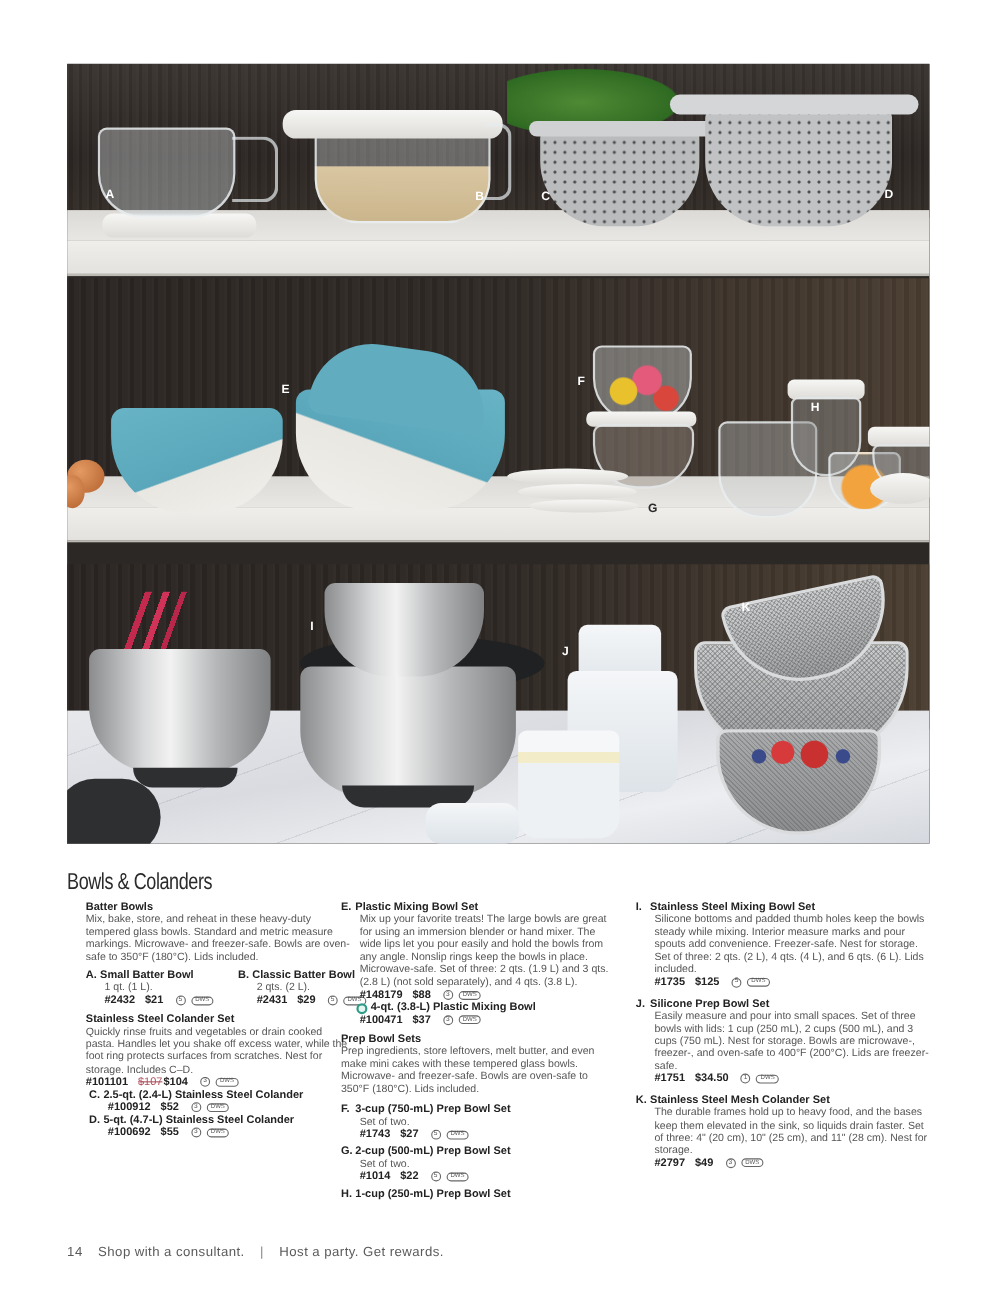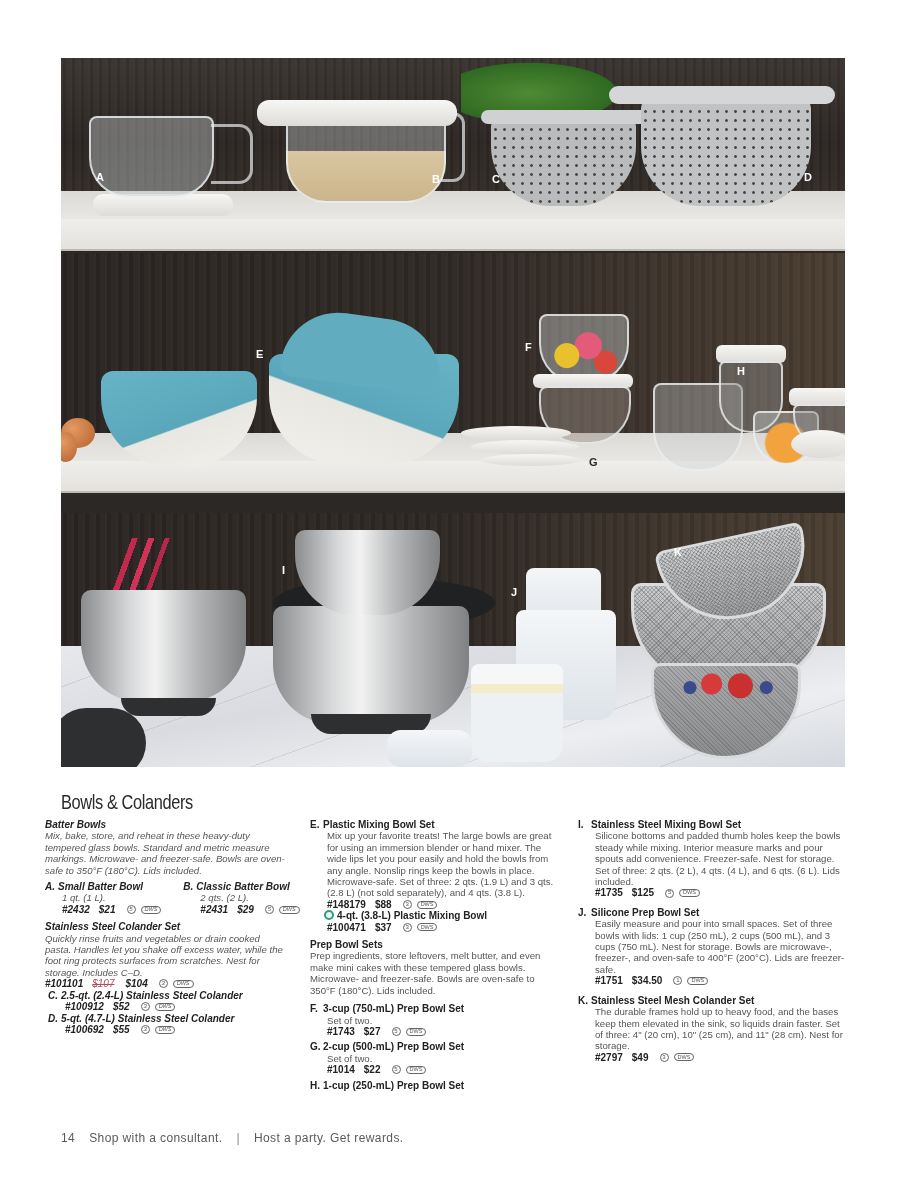--- a/index.html
+++ b/index.html
@@ -50,21 +50,21 @@
   .egg { background: radial-gradient(circle at 35% 35%, #e49a62, #b4622e); border-radius: 50%; }
 
   .label { position: absolute; color: #ffffff; font-family: "Liberation Sans", sans-serif;
            font-weight: bold; font-size: 11px; letter-spacing: 0.3px; }
   .label.dark { color: #2a2a2a; }
 
   
   .heading { position: absolute; left: 61px; top: 790px; font-family: "Liberation Sans", sans-serif;
              font-size: 21px; color: #2b2b2b; letter-spacing: -0.5px; transform: scaleX(0.78); transform-origin: left top; }
   .col { position: absolute; top: 819px; font-size: 9.6px; line-height: 11.4px; color: #4a4a4a; }
-  .col1 { left: 45px; width: 240px; font-style: italic; }
+  .col1 { left: 78px; width: 240px; }
   .col2 { left: 310px; width: 250px; }
   .col3 { left: 578px; width: 270px; }
 
   .sec-title { font-weight: bold; color: #222; font-size: 10px; }
   .desc { color: #555; }
   .item { margin-top: 4px; }
   .item-head { display: flex; font-weight: bold; color: #222; font-size: 10px; }
   .item-letter { width: 13px; flex: none; }
   .item-body { padding-left: 17px; }
   .sku-line { display: flex; align-items: center; gap: 9px; font-weight: bold; color: #222; font-size: 10px; }
@@ -206,21 +206,21 @@
           </div>
       </div>
     </div>
   </div>
 
   <div class="spacer6"></div>
   <div class="sec-title">Stainless Steel Colander Set</div>
   <div class="desc">Quickly rinse fruits and vegetables or drain cooked pasta. Handles let you shake off excess water, while the foot ring protects surfaces from scratches. Nest for storage. Includes C–D.</div>
   <div class="sku-line">
     <span>#101101</span>
-    <span style="display:flex;gap:11px;">
+    <span style="display:flex;gap:1px;">
         <span class="old-price">$107</span>
         <span>$104</span>
       </span>
     <span class="warranty">3</span>
       <span class="dws">DWS</span>
   </div>
   <div style="padding-left:3px;">
     <div class="item-head">
         <span class="item-letter">C.</span>
         <span>2.5-qt. (2.4-L) Stainless Steel Colander</span>
@@ -257,21 +257,21 @@
         <span>Plastic Mixing Bowl Set</span>
       </div>
     <div class="item-body">
       <div class="desc">Mix up your favorite treats! The large bowls are great for using an immersion blender or hand mixer. The wide lips let you pour easily and hold the bowls from any angle. Nonslip rings keep the bowls in place. Microwave-safe. Set of three: 2 qts. (1.9 L) and 3 qts. (2.8 L) (not sold separately), and 4 qts. (3.8 L).</div>
       <div class="sku-line">
           <span>#148179</span>
           <span>$88</span>
           <span class="warranty">3</span>
           <span class="dws">DWS</span>
         </div>
-      <div class="item-head" style="margin-left:-3px;">
+      <div class="item-head" style="margin-left:-3px;align-items:flex-end;">
           <span class="new-icon"></span>
           <span>4-qt. (3.8-L) Plastic Mixing Bowl</span>
         </div>
       <div class="sku-line">
           <span>#100471</span>
           <span>$37</span>
           <span class="warranty">3</span>
           <span class="dws">DWS</span>
         </div>
     </div>

